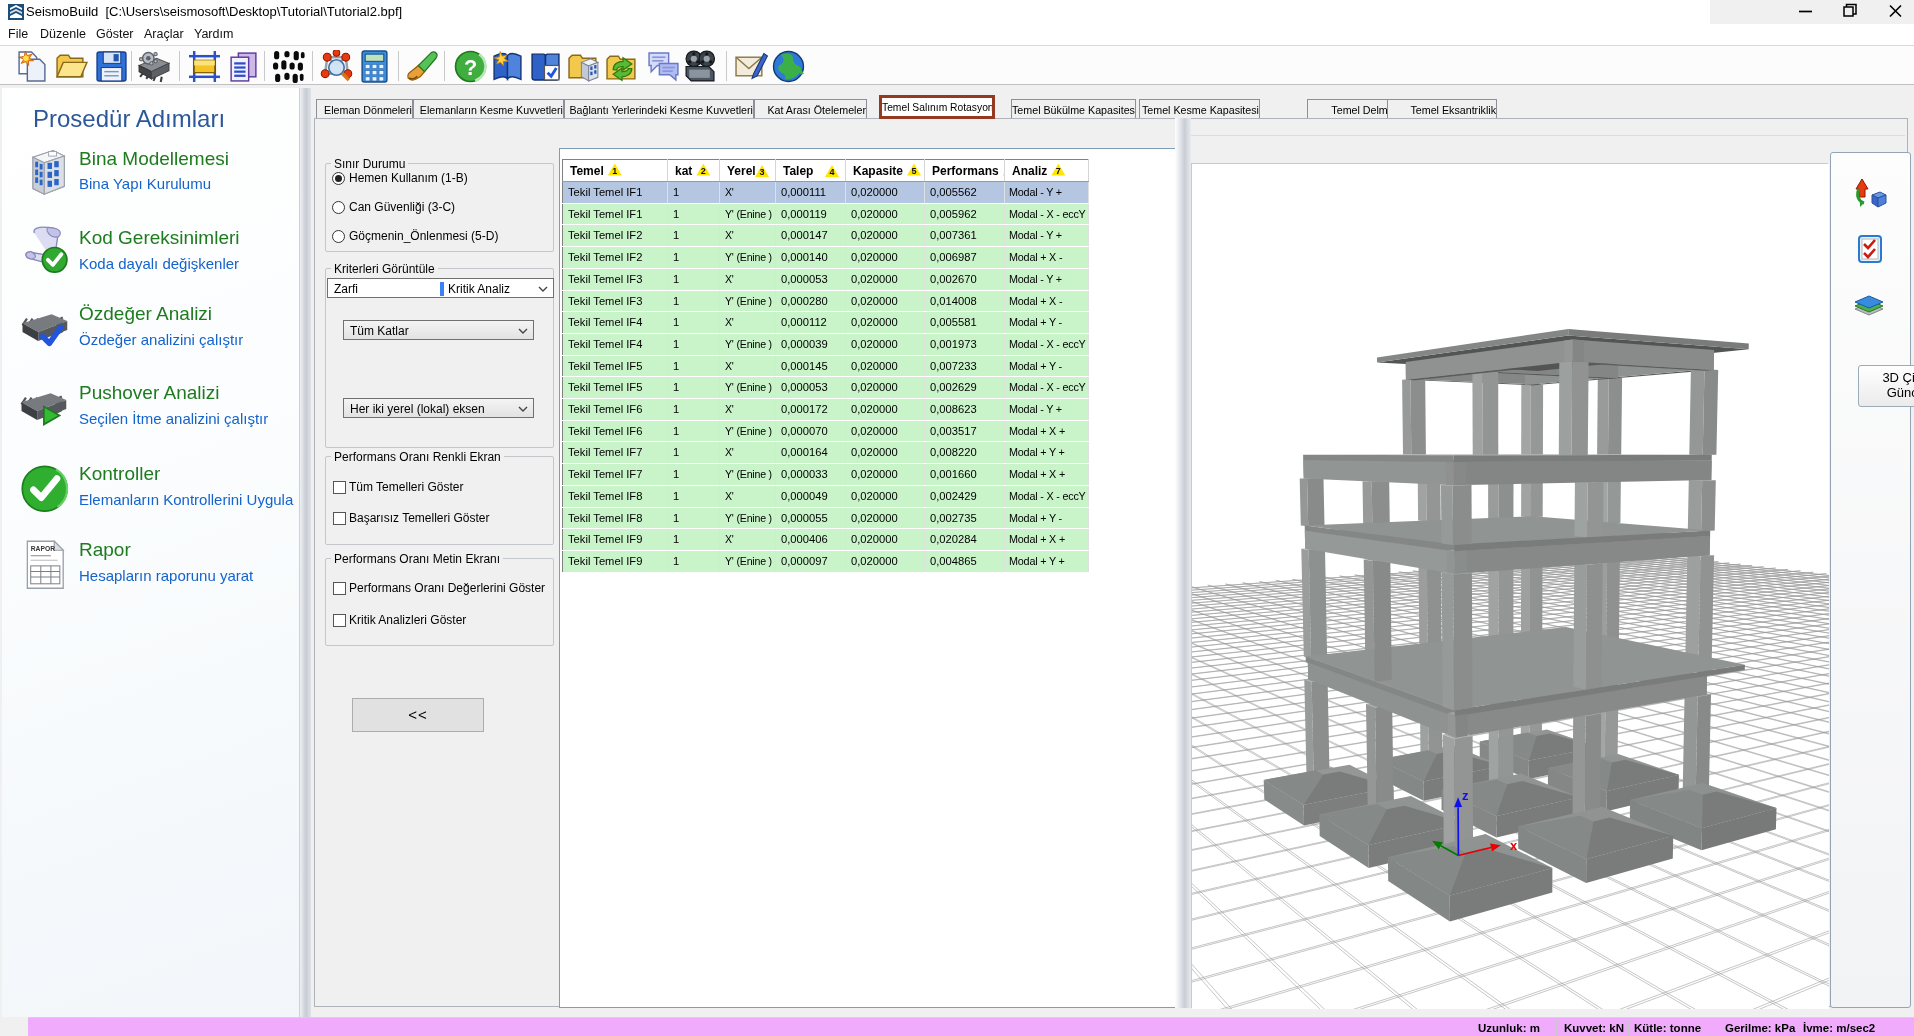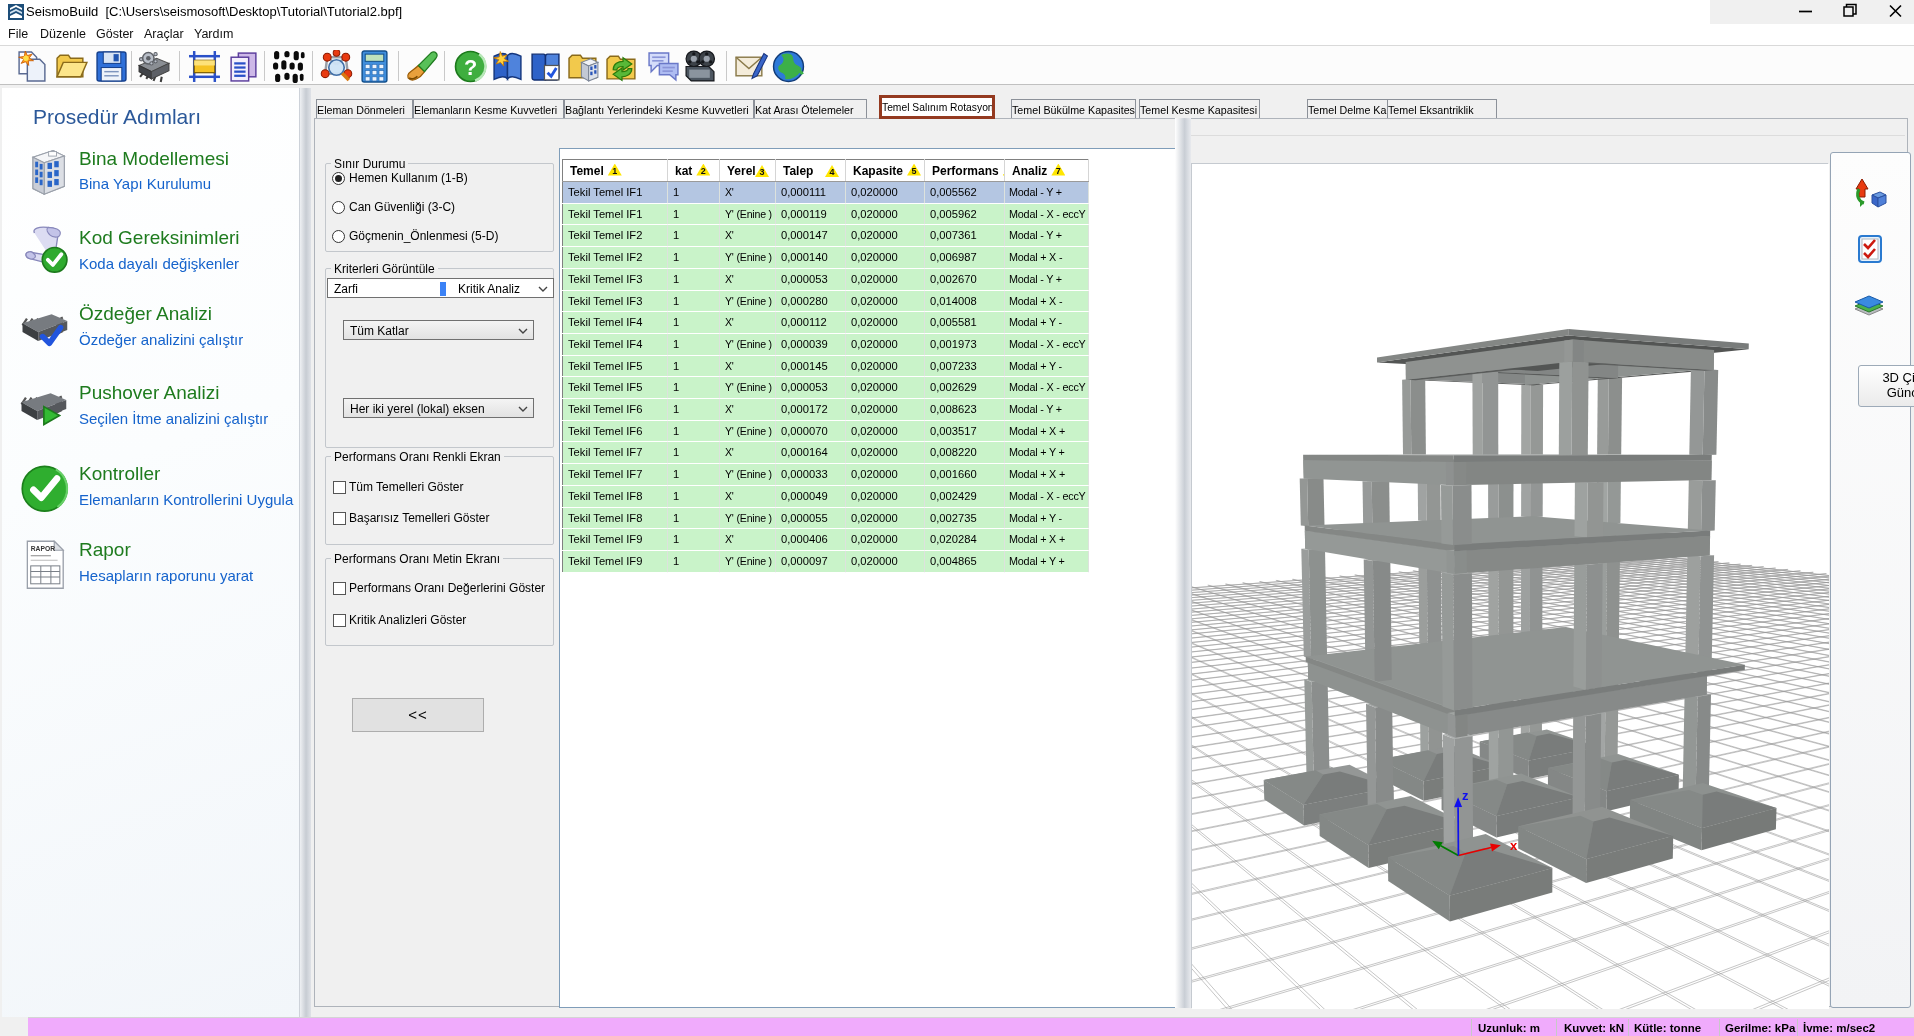--- a/index.html
+++ b/index.html
@@ -6,27 +6,27 @@
 html,body { width:1914px; height:1036px; overflow:hidden; font-family:"Liberation Sans", sans-serif; background:#f0f0f0; }
 .abs { position:absolute; }
 #titlebar { left:0; top:0; width:1710px; height:24px; background:#fff; }
 #titlebar .ttext { left:26px; top:4px; font-size:13px; color:#000; }
 #menubar { left:0; top:24px; width:1914px; height:21px; background:#fff; font-size:12.5px; color:#111; }
 #menubar span { position:absolute; top:3px; }
 #toolbar { left:0; top:45px; width:1914px; height:40px; background:#fcfcfc; border-top:1px solid #d9d9d9; border-bottom:1px solid #c0c0c0; }
 .tsep { position:absolute; top:5px; width:1px; height:30px; background:#c9c9c9; }
 .tbi { position:absolute; top:4px; width:33px; height:33px; }
 #sidebar { left:2px; top:88px; width:298px; height:929px; background:linear-gradient(160deg,#ffffff 0%,#fbfdfe 40%,#f2f6fa 100%); border-right:1px solid #cdd2d9; }
-#sidebar h1 { position:absolute; left:31px; top:17px; font-size:21px; font-weight:normal; color:#2b5899; }
+#sidebar h1 { position:absolute; left:31px; top:17px; font-size:24px; font-weight:normal; color:#2b5899; }
 .stepheading { position:absolute; font-size:19px; color:#1e7b1e; }
 .steplink { position:absolute; font-size:15px; color:#1563cc; }
 .stepicon { position:absolute; } .stepicon svg { transform:scale(1.12); transform-origin:top left; }
 #lsplit { left:300px; top:88px; width:11px; height:929px; background:linear-gradient(90deg,#eef0f3,#c7ccd3 55%,#dfe2e7); }
 #page { left:313px; top:95px; width:1597px; height:913px; background:#f0f0f0; }
-.tab { position:absolute; top:4px; height:19px; background:#f0f0f0; border:1px solid #8c9199; border-bottom:none; font-size:10.7px; color:#000; text-align:left; padding-top:4px; white-space:nowrap; overflow:hidden; }
+.tab { position:absolute; top:4px; height:19px; background:#f0f0f0; border:1px solid #8c9199; border-bottom:none; font-size:10.7px; color:#000; text-align:right; padding-top:4px; white-space:nowrap; overflow:hidden; }
 #tabsel { position:absolute; top:0px; height:24px; background:#fff; border:3px solid #943a20; font-size:10.3px; color:#000; text-align:center; padding-top:4px; z-index:5; white-space:nowrap; overflow:hidden; }
 #pagebody { position:absolute; left:1px; top:23px; width:1594px; height:889px; background:#f0f0f0; border:1px solid #aeb3ba; }
 .group { position:absolute; border:1px solid #c3c7cc; border-radius:2px; }
 .grouplabel { position:absolute; font-size:12px; color:#000; background:#f0f0f0; padding:0 3px; }
 .radio { position:absolute; width:13px; height:13px; border:1px solid #333; border-radius:50%; background:#fff; }
 .radio.on::after { content:""; position:absolute; left:2px; top:2px; width:7px; height:7px; border-radius:50%; background:#222; }
 .rlabel,.clabel { position:absolute; font-size:12px; color:#000; }
 .checkbox { position:absolute; width:13px; height:13px; border:1px solid #555; background:#fff; }
 .combo { position:absolute; border:1px solid #707070; font-size:12px; }
 #tablewrap { position:absolute; background:#fff; border:1px solid #7f9db9;margin-top:7px; }
@@ -383,21 +383,21 @@
 <div class="radio on" style="left:17px;top:53px"></div>
 <div class="rlabel" style="left:34px;top:52px">Hemen Kullanım (1-B)</div>
 <div class="radio" style="left:17px;top:82px"></div>
 <div class="rlabel" style="left:34px;top:81px">Can Güvenliği (3-C)</div>
 <div class="radio" style="left:17px;top:111px"></div>
 <div class="rlabel" style="left:34px;top:110px">Göçmenin_Önlenmesi (5-D)</div>
 <div class="group" style="left:10px;top:149px;width:229px;height:180px"></div>
 <div class="grouplabel" style="left:16px;top:143px">Kriterleri Görüntüle</div>
 <div class="combo" style="left:12px;top:159px;width:227px;height:20px;background:#fff">
         <span style="position:absolute;left:6px;top:3px">Zarfi</span>
-        <span style="position:absolute;left:112px;top:3px;border-left:6px solid #3b82f6;padding-left:12px">Kritik Analiz</span>
+        <span style="position:absolute;left:112px;top:3px;border-left:4px solid #3b82f6;padding-left:4px">Kritik Analiz</span>
         <svg style="position:absolute;right:5px;top:7px" width="10" height="6" viewBox="0 0 10 6">
           <path d="M1 1 L5 5 L9 1" fill="none" stroke="#444" stroke-width="1.4"></path>
         </svg>
       </div>
 <div class="combo" style="left:28px;top:201px;width:191px;height:20px;background:linear-gradient(180deg,#f4f4f4,#e2e2e2)">
         <span style="position:absolute;left:6px;top:3px">Tüm Katlar</span>
         <svg style="position:absolute;right:5px;top:7px" width="10" height="6" viewBox="0 0 10 6">
           <path d="M1 1 L5 5 L9 1" fill="none" stroke="#444" stroke-width="1.4"></path>
         </svg>
       </div>

